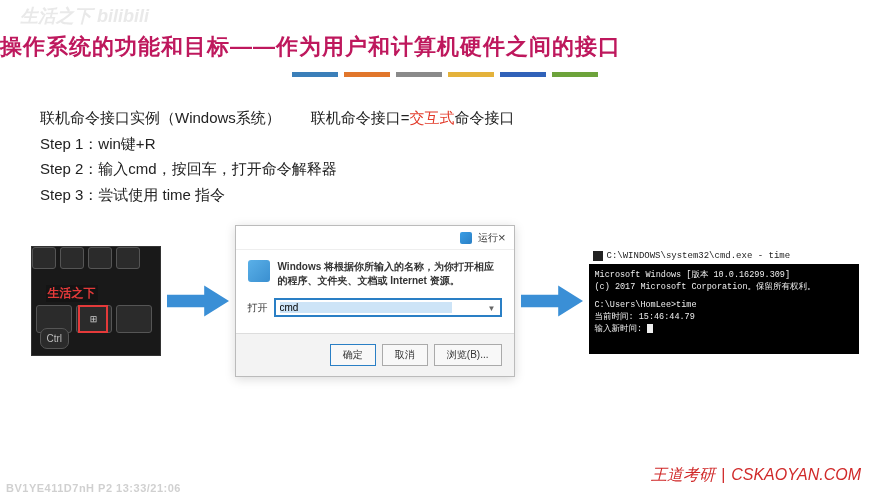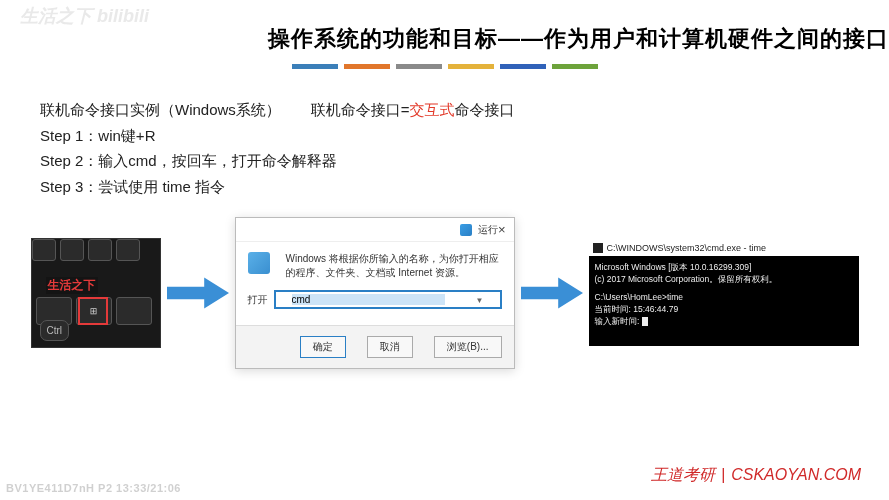--- a/index.html
+++ b/index.html
@@ -14,25 +14,25 @@
     .watermark-tl {
       position: absolute;
       top: 4px;
       left: 20px;
       color: rgba(200,200,200,0.4);
       font-size: 18px;
       font-weight: bold;
       font-style: italic;
     }
     .title {
-      text-align: right;
-      color: #000000;
+      text-align: left;
+      color: #be185d;
       font-size: 22px;
       font-weight: bold;
-      padding-top: 24px;
+      padding-top: 32px;
       letter-spacing: 1px;
     }
     .divider {
       display: flex;
       justify-content: center;
       gap: 6px;
       margin-top: 10px;
     }
     .divider span {
       width: 46px;
@@ -117,34 +117,34 @@
     .rundlg .titlebar {
       display:flex; justify-content:flex-end; align-items:center;
       padding: 4px 8px;
       background:#fff;
       border-bottom:1px solid #eee;
     }
     .rundlg .titlebar .left{display:flex;align-items:center;gap:6px;}
     .rundlg .runicon{width:12px;height:12px;background:linear-gradient(135deg,#3a9ee5,#2a7fc5);border-radius:2px;}
     .rundlg .close{font-size:13px;color:#444;}
     .rundlg .body{padding:10px 12px;}
-    .rundlg .msg{display:flex;gap:16px;align-items:flex-start;margin-bottom:10px;}
+    .rundlg .msg{display:flex;gap:8px;align-items:flex-start;margin-bottom:10px;font-weight:bold;}
     .rundlg .msg .micon{width:22px;height:22px;background:linear-gradient(135deg,#5ab0e8,#3a8fd0);border-radius:3px;flex-shrink:0;}
     .rundlg .field{display:flex;align-items:center;gap:6px;}
-    .rundlg .inputwrap{flex:1;border:2px solid #2a7fc5;padding:2px 16px;display:flex;justify-content:space-between;align-items:flex-end;}
+    .rundlg .inputwrap{flex:1;border:2px solid #2a7fc5;padding:2px 4px;display:flex;justify-content:space-between;align-items:flex-end;}
     .rundlg .inputwrap input{border:none;outline:none;width:80%;font-size:10px;background:#cde4f7;}
     .rundlg .dd{color:#666;font-size:8px;}
-    .rundlg .btns{display:flex;justify-content:flex-end;gap:21px;margin-top:16px;padding:8px 0 2px;background:#f3f3f3;margin-left:-12px;margin-right:-12px;margin-bottom:-10px;padding:10px 12px;border-top:1px solid #ddd;}
+    .rundlg .btns{display:flex;justify-content:flex-end;gap:6px;margin-top:16px;padding:8px 0 2px;background:#f3f3f3;margin-left:-12px;margin-right:-12px;margin-bottom:-10px;padding:10px 12px;border-top:1px solid #ddd;}
     .rundlg .btn{border:1px solid #aaa;padding:3px 12px;background:#f8f8f8;font-size:10px;cursor:pointer;}
     .rundlg .btn.primary{border:1px solid #2a7fc5;}
     .cmdwin {
       width: 270px;
       background:#000;
       color:#eee;
-      font-family: Liberation Sans, sans-serif;
+      font-family: Liberation Mono, monospace;
       font-size:8.5px;
       line-height:1.4;
     }
     .cmdwin .bar{
       background:#fff;color:#222;display:flex;align-items:center;gap:4px;
       padding:2px 4px;font-size:9px;
     }
     .cmdwin .bar .cicon{width:10px;height:10px;background:#222;}
     .cmdwin .term{padding:6px;min-height:90px;}
     .cmdwin .cursor{display:inline-block;width:6px;height:9px;background:#eee;vertical-align:middle;}

